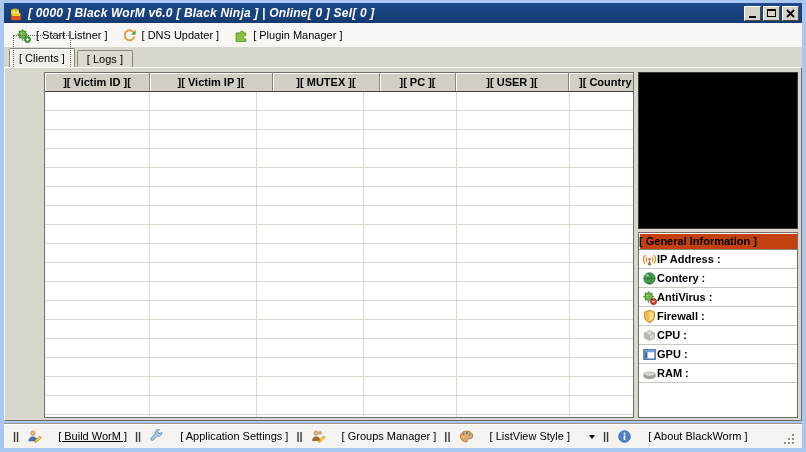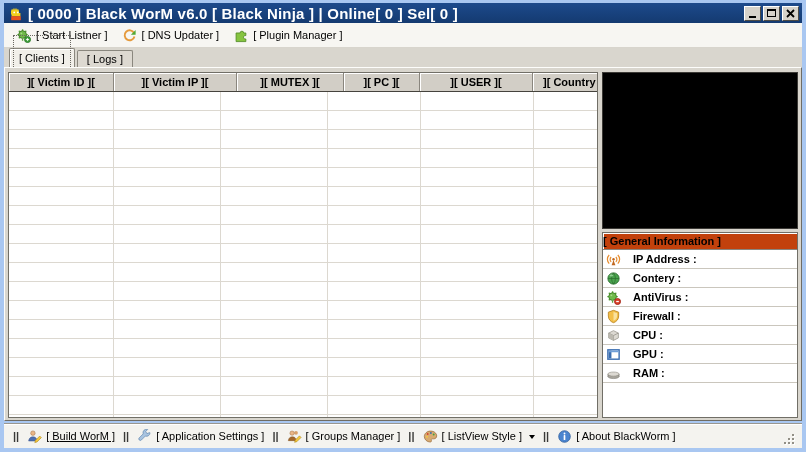--- a/index.html
+++ b/index.html
@@ -15,21 +15,21 @@
 
   
   .titlebar {
     height: 20px; flex: 0 0 20px;
     background: linear-gradient(#1d4a8c, #143a70);
     display: flex; align-items: center;
     padding: 0 3px 0 4px;
     color: #fff;
   }
   .titlebar .app-ic { width: 16px; height: 16px; margin-right: 4px; flex: 0 0 16px; }
-  .title-text { font-weight: bold; font-size: 15px; white-space: nowrap; letter-spacing: .2px; }
+  .title-text { font-weight: bold; font-size: 12px; white-space: nowrap; letter-spacing: .2px; font-style: italic; }
   .win-btns { margin-left: auto; display: flex; gap: 2px; }
   .wbtn {
     width: 17px; height: 15px; background: #d6d2ca;
     border: 1px solid; border-color: #fff #4c4a44 #4c4a44 #fff;
     display: flex; align-items: center; justify-content: center;
     cursor: default;
   }
   .g-min { width: 7px; height: 2px; background: #000; margin-top: 7px; }
   .g-max { width: 9px; height: 8px; border: 1px solid #000; border-top-width: 2px; }
 
@@ -73,21 +73,21 @@
     background: #d9d6ce;
     border: 1px solid; border-color: #fdfdfb #6f6c64 #6f6c64 #fdfdfb;
     padding: 4px 3px 2px 3px;
     display: flex; gap: 4px;
   }
 
   .listview {
     width: 590px; flex: 0 0 590px;
     border: 1px solid #716f67;
     background: #fff;
-    display: flex; flex-direction: column;
+    display: flex; flex-direction: column; margin-left: 36px;
   }
   .lv-header { display: flex; flex: 0 0 19px; height: 19px; border-bottom: 1px solid #45433d; }
   .th {
     background: #d2cec6;
     border-right: 1px solid #8a867e;
     box-shadow: inset 1px 1px 0 #fff;
     font-weight: bold;
     display: flex; align-items: center; justify-content: center;
     white-space: nowrap; overflow: hidden;
     cursor: default;
@@ -118,36 +118,36 @@
     border-bottom: 1px solid #8a867e;
     box-shadow: inset 1px 1px 0 #fff;
     font-weight: bold;
     display: flex; align-items: center;
     white-space: nowrap;
   }
   .info-row {
     flex: 0 0 19px;
     border-bottom: 1px solid #cac6bd;
     display: flex; align-items: center;
-    padding-left: 3px; gap: 12px;
+    padding-left: 3px; gap: 0;
     font-weight: bold; white-space: nowrap;
   }
 
   
   .statusbar {
     height: 25px; flex: 0 0 25px;
     margin-top: 2px;
     background: #f4f3ef;
     border-top: 1px solid #9a978f;
     box-shadow: inset 0 1px 0 #fff;
     display: flex; align-items: center;
     padding: 0 6px 0 9px; gap: 8px;
   }
   .sb-sep { font-weight: bold; color: #3a3a38; }
-  .sb-item { display: flex; align-items: center; gap: 4px; cursor: default; white-space: nowrap; }
+  .sb-item { display: flex; align-items: center; gap: 16px; cursor: default; white-space: nowrap; }
   .u { text-decoration: underline; }
   .caret { width: 0; height: 0; border: 3px solid transparent; border-top: 4px solid #000; margin: 4px 0 0 3px; }
   .grip { margin-left: auto; align-self: flex-end; }
 </style>
 </head>
 <body>
 
 <div class="window">
 
   <div class="titlebar">

